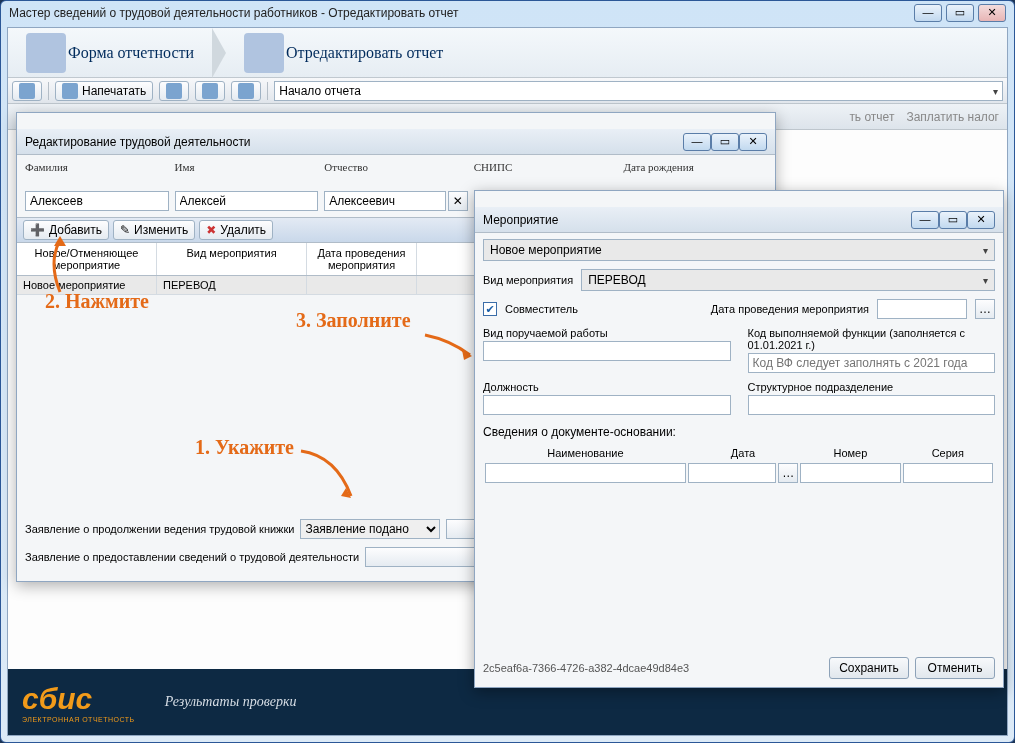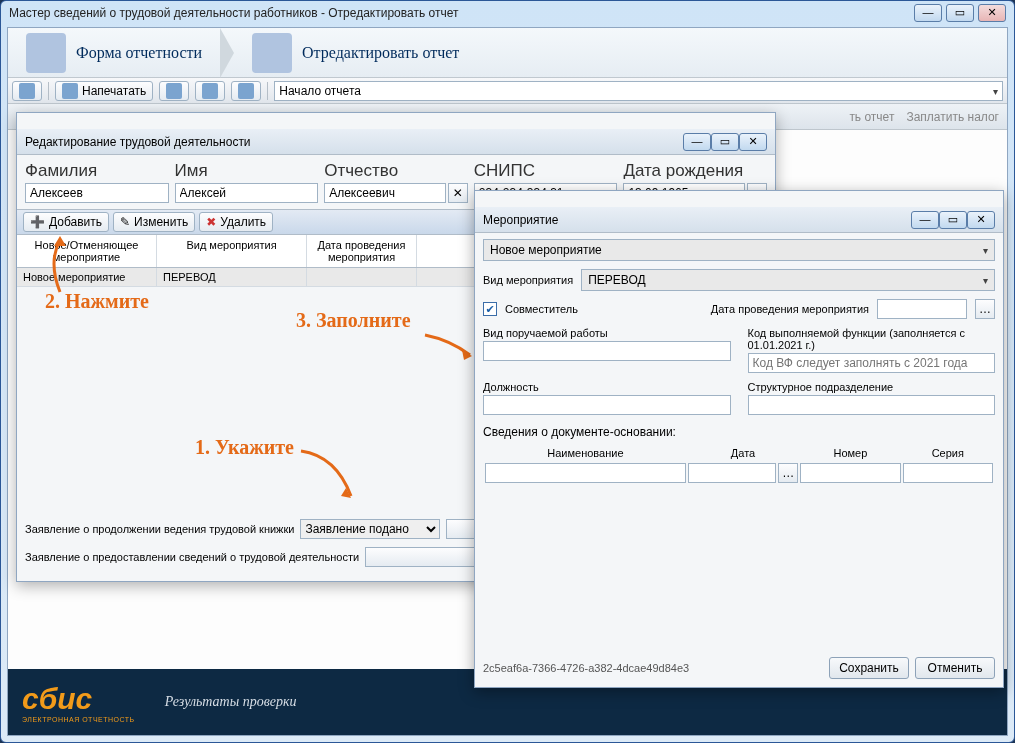--- a/index.html
+++ b/index.html
@@ -6,21 +6,21 @@
 body { background: #1f3a5f; width: 1015px; height: 743px; position: relative; overflow: hidden; }
 .win7-window { position: absolute; border: 1px solid #2b5797; border-radius: 6px; background: linear-gradient(#cfe4f7, #dceaf7); box-shadow: 0 0 8px rgba(0,0,0,.3); }
 .main-window { top: 0; left: 0; width: 1015px; height: 743px; }
 .titlebar { height: 24px; display: flex; align-items: center; padding: 0 8px; color: #000; }
 .titlebar-text { flex: 1; color: #222; }
 .win-controls { display: flex; gap: 4px; }
 .win-btn { width: 28px; height: 18px; border: 1px solid #5a7da8; border-radius: 3px; background: linear-gradient(#eaf2fb,#c2d9ef); text-align:center; line-height:14px; font-size:11px; cursor: pointer; }
 .win-btn.close { background: linear-gradient(#f3dcdc,#e8b5b5); }
 .client { position: absolute; top: 26px; left: 6px; right: 6px; bottom: 6px; background: #fafafa; border: 1px solid #8fa6c1; }
 .breadcrumb { height: 50px; display: flex; align-items: center; border-bottom: 1px solid #c0c8cf; background: linear-gradient(#f4f8fb,#e6edf3); position: relative; }
-.bc-step { display: flex; align-items: center; gap: 10px; padding: 0 18px; height: 100%; }
+.bc-step { display: flex; align-items: center; gap: 2px; padding: 0 18px; height: 100%; }
 .bc-icon { width: 40px; height: 40px; background: #b0c4e0; border-radius: 4px; }
 .bc-label { font-family: Georgia, serif; font-size: 16px; color: #002b5c; }
 .bc-arrow { width: 0; height: 0; border-top: 25px solid transparent; border-bottom: 25px solid transparent; border-left: 14px solid #d0d8de; }
 .toolbar { height: 26px; background: linear-gradient(#f7f8fa,#e1e6ec); border-bottom: 1px solid #bec6cd; display: flex; align-items: center; gap: 6px; padding: 0 4px; }
 .tb-btn { height: 20px; padding: 0 6px; background: linear-gradient(#fdfdfe,#e5ebf1); border: 1px solid #9fb2c4; border-radius: 3px; display: flex; align-items: center; gap: 4px; cursor: pointer; }
 .tb-icon { width: 16px; height: 16px; background: #7ba4cf; border-radius: 2px; }
 .tb-sep { width: 1px; height: 18px; background: #b5bec7; }
 .combo { flex: 1; height: 20px; border: 1px solid #9fb2c4; background: #fff; display: flex; align-items: center; padding: 0 4px; }
 .combo .arrow { margin-left: auto; }
 .subtoolbar { height: 26px; background: linear-gradient(#eef2f6,#dde4eb); border-bottom: 1px solid #bec6cd; display: flex; align-items: center; padding: 0 8px; gap: 12px; color: #888; }
@@ -34,21 +34,21 @@
 .bg-table { position: absolute; left: 20px; top: 460px; right: 20px; border: 1px solid #b9c2cb; background: #fff; }
 .bg-table th, .bg-table td { border: 1px solid #b9c2cb; font-size: 11px; padding: 2px 4px; text-align: center; }
 .bg-yellow { background: #fdfbc2; }
 
 
 .dialog1 { position: absolute; top: 112px; left: 16px; width: 760px; height: 470px; background: #f4f6f8; border: 1px solid #8fa6c1; box-shadow: 0 4px 14px rgba(0,0,0,.3); }
 .dlg-title { height: 26px; background: linear-gradient(#e9eff6,#d5e0eb); border-bottom: 1px solid #b0bcc8; display: flex; align-items: center; padding: 0 8px; margin-top: 16px; }
 .dlg-title .spacer { flex: 1; }
 .row-fields { display: flex; gap: 6px; padding: 6px 8px 0; }
 .field { flex: 1; }
-.field label { display: block; font-size: 17px; color: #333; margin-bottom: 2px; }
+.field label { display: block; font-size: 11px; color: #333; margin-bottom: 18px; font-family: Liberation Serif, serif; }
 .field input { width: 100%; height: 20px; border: 1px solid #9fb2c4; padding: 0 4px; background: #fff; }
 .small-btn { width: 20px; height: 20px; border: 1px solid #9fb2c4; background: linear-gradient(#fdfdfe,#e5ebf1); text-align: center; cursor: pointer; line-height: 18px; }
 .edit-toolbar { height: 26px; background: linear-gradient(#e3eaf4,#c9d8ea); border-top: 1px solid #b0bcc8; border-bottom: 1px solid #b0bcc8; display: flex; align-items: center; gap: 4px; padding: 0 6px; margin-top: 6px; }
 .grid-head { display: flex; border-bottom: 1px solid #b0bcc8; background: #fff; }
 .grid-head div { padding: 4px 6px; border-right: 1px solid #d4dbe2; text-align: center; font-size: 11px; }
 .grid-row { display: flex; background: #e9e9e9; border-bottom: 1px solid #d4dbe2; }
 .grid-row div { padding: 3px 6px; border-right: 1px solid #d4dbe2; font-size: 11px; }
 .decl-row { display: flex; align-items: center; gap: 6px; padding: 4px 8px; }
 .decl-row label { font-size: 11px; }
 .decl-row select, .decl-row .long-btn { height: 20px; border: 1px solid #9fb2c4; }

